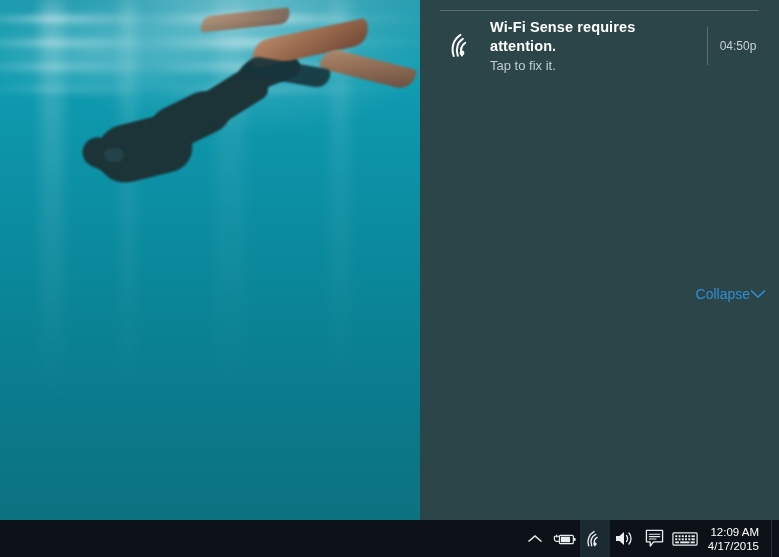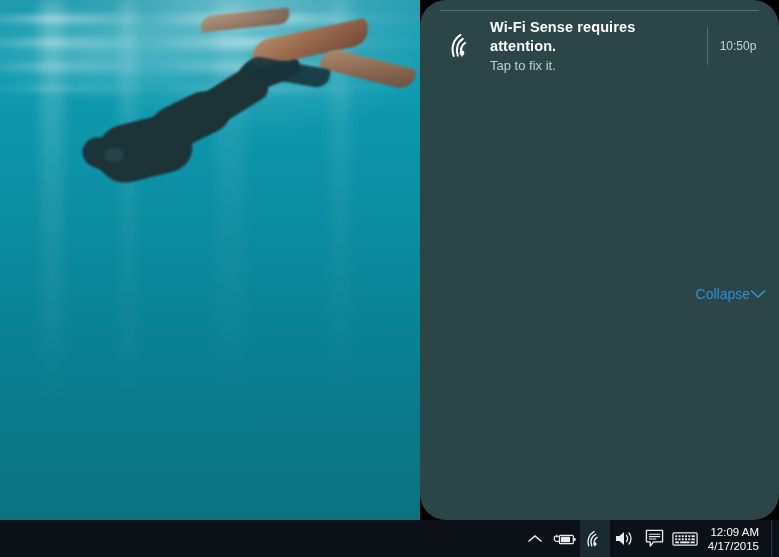--- a/index.html
+++ b/index.html
@@ -40,21 +40,20 @@
   .fin-blade {
     position:absolute;
     background:linear-gradient(160deg, #b98a6a 0%, #9a6a4e 45%, #6f4636 100%);
     filter:blur(0.8px);
   }
 
   
   #action-center {
     position:absolute; left:420px; top:0; width:359px; height:520px;
     background:#2b4549;
-    border-radius:26px;
   }
   #ac-top-rule {
     position:absolute; left:20px; top:10px; width:319px; height:1px;
     background:rgba(255,255,255,0.22);
   }
 
   
   #notification {
     position:absolute; left:0; top:18px; width:359px; height:56px;
     display:flex; align-items:center; padding:0 14px 0 22px;
@@ -141,21 +140,21 @@
             <path d="M12 22 C12 16, 15 12, 19 11"></path>
           </g>
           <circle cx="15" cy="20" r="2.4" fill="#ffffff"></circle>
         </svg>
       </div>
       <div id="notif-text">
         <div id="notif-title">Wi-Fi Sense requires attention.</div>
         <div id="notif-sub">Tap to fix it.</div>
       </div>
       <div id="notif-divider"></div>
-      <div id="notif-time">10:50p</div>
+      <div id="notif-time">04:50p</div>
     </div>
 
     <div id="collapse-row">
       <span id="collapse-label">Collapse</span>
       <span id="collapse-chevron">
         <svg width="16" height="10" viewBox="0 0 16 10">
           <path d="M1 1.5 L8 8 L15 1.5" fill="none" stroke="#2f8fd4" stroke-width="1.6"></path>
         </svg>
       </span>
     </div>

